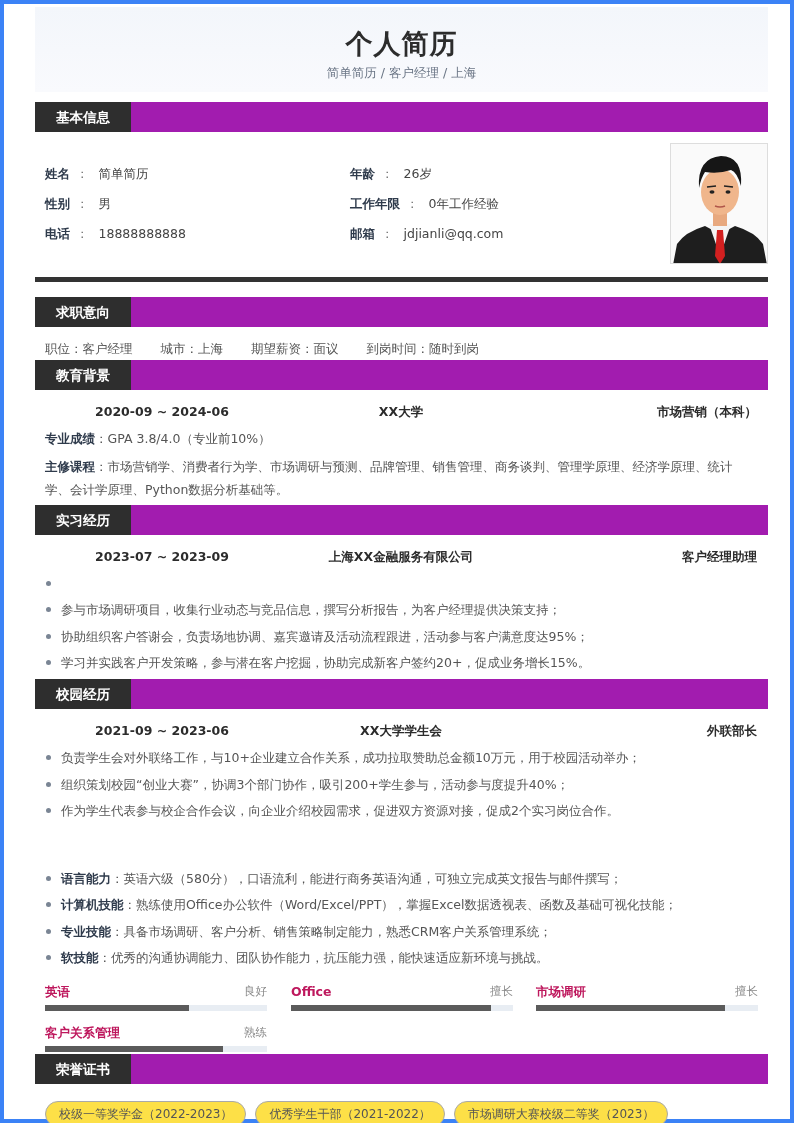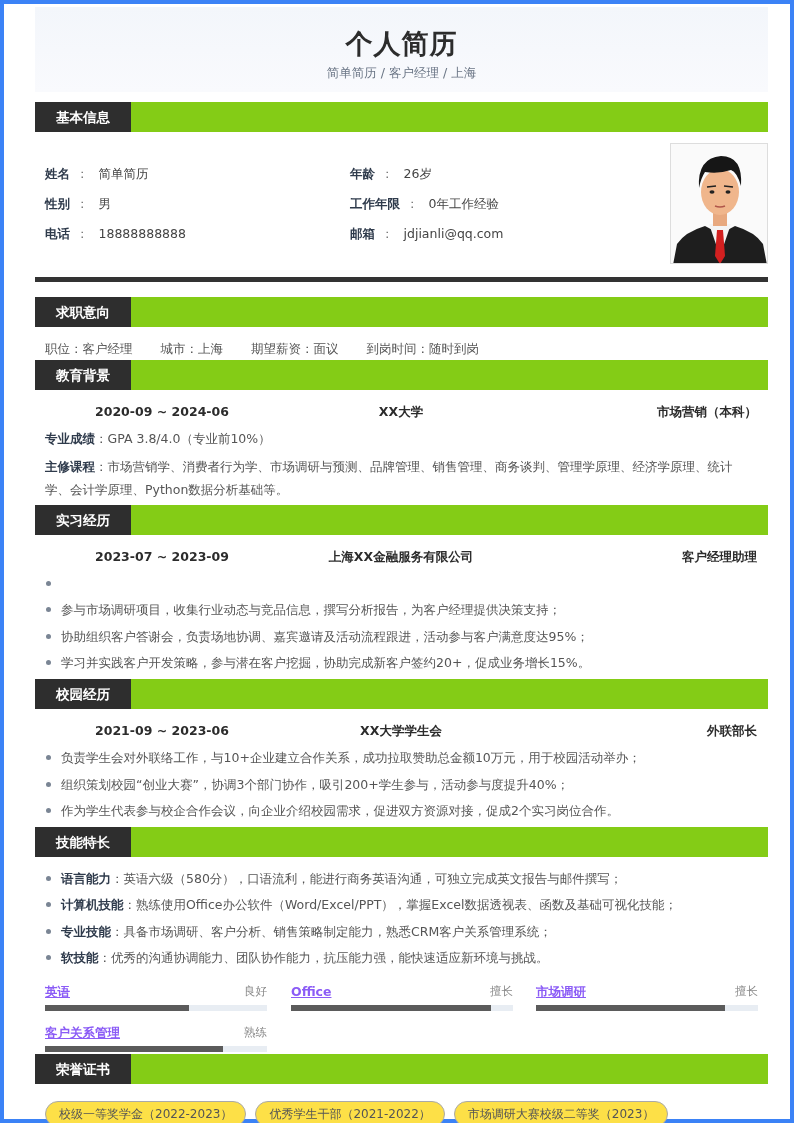--- a/index.html
+++ b/index.html
@@ -3,21 +3,21 @@
 <meta charset="utf-8">
 <style>
   * { box-sizing: border-box; margin: 0; padding: 0; }
   html, body { width: 794px; height: 1123px; background: #ffffff; overflow: hidden; }
   body { font-family: "DejaVu Sans", "Liberation Sans", sans-serif; color: #555; font-size: 12.5px; position: relative; }
   .page { position: absolute; left: 0; top: 0; width: 794px; height: 1123px; border: 4px solid #3b82f6; padding-left: 28px; }
   .header { position: absolute; left: 31px; top: 3px; width: 733px; height: 85px; background: linear-gradient(180deg, #f3f6fb 0%, #f9fafd 100%); text-align: center; }
   .header h1 { font-size: 27px; color: #2c2c2c; font-weight: bold; padding-top: 20px; letter-spacing: 1px; line-height: 34px; }
   .header .sub { font-size: 12.5px; color: #6b7686; margin-top: 4px; }
 
-  .sec { position: absolute; left: 31px; width: 733px; height: 30px; background: #84cc16; }
+  .sec { position: absolute; left: 31px; width: 733px; height: 30px; background: #a21caf; }
   .sec .tag { display: inline-block; height: 30px; width: 96px; background: #2e2e2e; color: #fff; font-weight: bold; font-size: 13.5px; line-height: 30px; text-align: center; }
 
   .info { position: absolute; left: 41px; top: 155px; width: 600px; }
   .info .row { position: absolute; height: 30px; line-height: 30px; white-space: nowrap; font-size: 12.5px; }
   .info .lbl { color: #2f3b4c; font-weight: bold; }
   .info .colon { color: #777; margin: 0 10px 0 6px; }
   .info .val { color: #444; }
 
   .photo { position: absolute; left: 666px; top: 139px; width: 98px; height: 121px; border: 1px solid #ddd; background: #fafafa; overflow: hidden; }
 
@@ -29,21 +29,21 @@
 
   .trio { position: absolute; left: 41px; width: 712px; height: 20px; font-size: 12.5px; font-weight: bold; color: #2c2c2c; }
   .trio .l { position: absolute; left: 4px; margin-left: 46px; }
   .trio .c { position: absolute; left: 0; width: 712px; text-align: center; }
   .trio .r { position: absolute; right: 0; }
 
   .bul { position: absolute; left: 41px; width: 716px; white-space: nowrap; font-size: 12.5px; color: #555; }
   .bul .dot { display: inline-block; width: 5px; height: 5px; border-radius: 50%; background: #7a8594; margin: 0 10px 2px 1px; vertical-align: middle; }
 
   .skill { position: absolute; width: 222px; height: 34px; }
-  .skill .n { position: absolute; left: 0; top: 0; font-weight: bold; font-size: 12.5px; color: #8b5cf6; text-decoration: underline; }
+  .skill .n { position: absolute; left: 0; top: 0; font-weight: bold; font-size: 12.5px; color: #be185d; }
   .skill .lv { position: absolute; right: 0; top: 0; font-size: 11.5px; color: #888; }
   .skill .bar { position: absolute; left: 0; top: 21px; width: 222px; height: 6px; background: #e8edf3; }
   .skill .fill { height: 6px; background: #5b5b5b; }
 
   .chips { position: absolute; left: 41px; top: 1097px; white-space: nowrap; }
   .chip { display: inline-block; height: 26px; line-height: 24px; padding: 0 13px; border: 1px solid #a9a9a9; border-radius: 13px; background: #fde047; color: #555; font-size: 12px; margin-right: 9px; }
 </style>
 </head>
 <body>
 
@@ -138,23 +138,20 @@
   </div>
   <div class="trio" style="top:719px;">
     <span class="c">XX大学学生会</span>
     <span class="l">2021-09 ~ 2023-06</span>
     <span class="r">外联部长</span>
   </div>
   <div class="bul" style="top:746px;"><span class="dot"></span><span>负责学生会对外联络工作，与10+企业建立合作关系，成功拉取赞助总金额10万元，用于校园活动举办；</span></div>
   <div class="bul" style="top:773px;"><span class="dot"></span><span>组织策划校园“创业大赛”，协调3个部门协作，吸引200+学生参与，活动参与度提升40%；</span></div>
   <div class="bul" style="top:799px;"><span class="dot"></span><span>作为学生代表参与校企合作会议，向企业介绍校园需求，促进双方资源对接，促成2个实习岗位合作。</span></div>
 
-  <div class="sec" style="top:823px;">
-    <span class="tag">技能特长</span>
-  </div>
   <div class="bul" style="top:867px;"><span class="dot"></span><span class="b">语言能力</span><span>：英语六级（580分），口语流利，能进行商务英语沟通，可独立完成英文报告与邮件撰写；</span></div>
   <div class="bul" style="top:893px;"><span class="dot"></span><span class="b">计算机技能</span><span>：熟练使用Office办公软件（Word/Excel/PPT），掌握Excel数据透视表、函数及基础可视化技能；</span></div>
   <div class="bul" style="top:920px;"><span class="dot"></span><span class="b">专业技能</span><span>：具备市场调研、客户分析、销售策略制定能力，熟悉CRM客户关系管理系统；</span></div>
   <div class="bul" style="top:946px;"><span class="dot"></span><span class="b">软技能</span><span>：优秀的沟通协调能力、团队协作能力，抗压能力强，能快速适应新环境与挑战。</span></div>
 
   <div class="skill" style="left:41px;top:980px;">
     <span class="n">英语</span>
     <span class="lv">良好</span>
     <div class="bar">
         <div class="fill" style="width: 65%;"></div>

